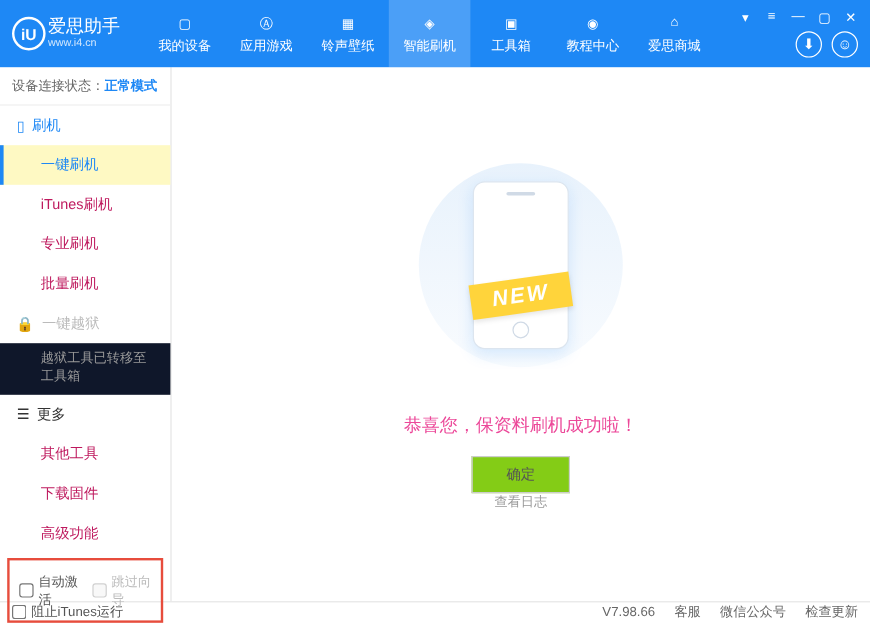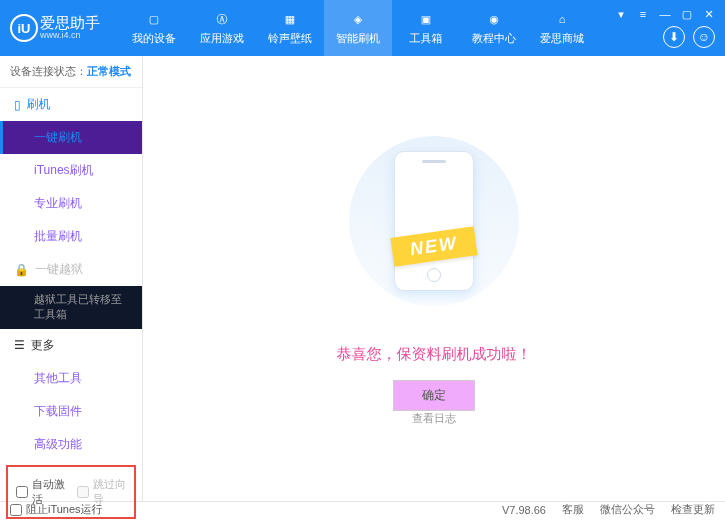--- a/index.html
+++ b/index.html
@@ -24,43 +24,43 @@
 
 .content { display: flex; height: calc(100% - 56px - 26px); }
 
 .sidebar { width: 143px; border-right: 1px solid #e5e5e5; display: flex; flex-direction: column; font-size: 12px; }
 .status-bar { padding: 8px 10px; color: #666; font-size: 11px; border-bottom: 1px solid #eee; }
 .status-bar .mode { color: #1e88f5; font-weight: bold; }
 
 .side-section { padding: 8px 14px; color: #333; display: flex; align-items: center; gap: 6px; cursor: pointer; }
 .side-section.header-item { color: #1e88f5; font-weight: 500; }
 .side-section.locked { color: #bbb; }
-.side-sub { padding: 8px 14px 8px 34px; color: #8b5cf6; cursor: pointer; position: relative; }
-.side-sub.active { color: #1e88f5; background: #4c1d95; }
+.side-sub { padding: 8px 14px 8px 34px; color: #be185d; cursor: pointer; position: relative; }
+.side-sub.active { color: #1e88f5; background: #fef9c3; }
 .side-sub.active::before { content: ""; position: absolute; left: 0; top: 0; bottom: 0; width: 3px; background: #1e88f5; }
 .side-sub.boxed { background: #0f172a; color: #999; font-size: 11px; line-height: 1.4; padding: 6px 10px 6px 34px; }
 
 .red-box { border: 2px solid #e74c3c; margin: 4px 6px; padding: 10px 8px; display: flex; gap: 12px; align-items: center; justify-content: space-between; }
 .checkbox { display: flex; align-items: center; gap: 4px; font-size: 11px; color: #555; }
 .checkbox input { width: 12px; height: 12px; }
 .checkbox.disabled { color: #bbb; }
 
 .device-info { padding: 6px 10px; font-size: 11px; }
 
 .main { flex: 1; display: flex; flex-direction: column; align-items: center; justify-content: center; padding: 20px; }
 .phone-illus { position: relative; width: 180px; height: 180px; display: flex; align-items: center; justify-content: center; }
 .circle-bg { width: 170px; height: 170px; border-radius: 50%; background: linear-gradient(180deg, #e8f2fc 0%, #f8fbfe 100%); position: absolute; }
 .phone { position: relative; width: 80px; height: 140px; background: #fff; border-radius: 10px; border: 1px solid #dce5ef; box-shadow: 0 4px 12px rgba(30,136,245,0.15); }
 .phone::before { content: ""; position: absolute; top: 8px; left: 50%; transform: translateX(-50%); width: 24px; height: 3px; background: #d0dae6; border-radius: 2px; }
 .phone::after { content: ""; position: absolute; bottom: 8px; left: 50%; transform: translateX(-50%); width: 12px; height: 12px; border: 1.5px solid #d0dae6; border-radius: 50%; }
 .new-ribbon { position: absolute; background: #ffd43b; color: #fff; font-weight: bold; font-style: italic; padding: 4px 18px; font-size: 18px; transform: rotate(-8deg); bottom: 50px; letter-spacing: 2px; box-shadow: 0 2px 4px rgba(0,0,0,0.1); }
 .new-ribbon::before, .new-ribbon::after { content:""; position:absolute; top:0; width:0; height:0; border-top: 15px solid transparent; border-bottom: 15px solid transparent; }
 
 .success-text { font-size: 15px; color: #ec4899; margin-top: 34px; }
-.ok-btn { margin-top: 16px; padding: 6px 28px; border: 1px solid #ccc; background: #f0abfc; cursor: pointer; font-size: 12px; color: #555; }
+.ok-btn { margin-top: 16px; padding: 6px 28px; border: 1px solid #ccc; background: #84cc16; cursor: pointer; font-size: 12px; color: #555; }
 .log-link { font-size: 11px; color: #999; cursor: pointer; }
 
 .footer { height: 26px; border-top: 1px solid #e5e5e5; display: flex; align-items: flex-start; padding: 0 10px; font-size: 11px; color: #666; justify-content: space-between; }
 .footer-left { display: flex; align-items: center; gap: 5px; }
 .footer-right { display: flex; gap: 16px; align-items: center; }
 </style>
 </head>
 <body>
 
 <div class="header">

